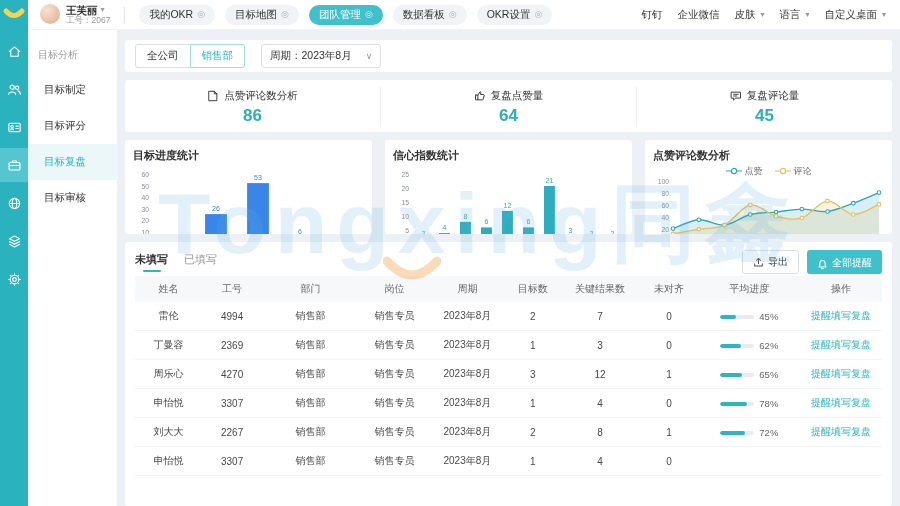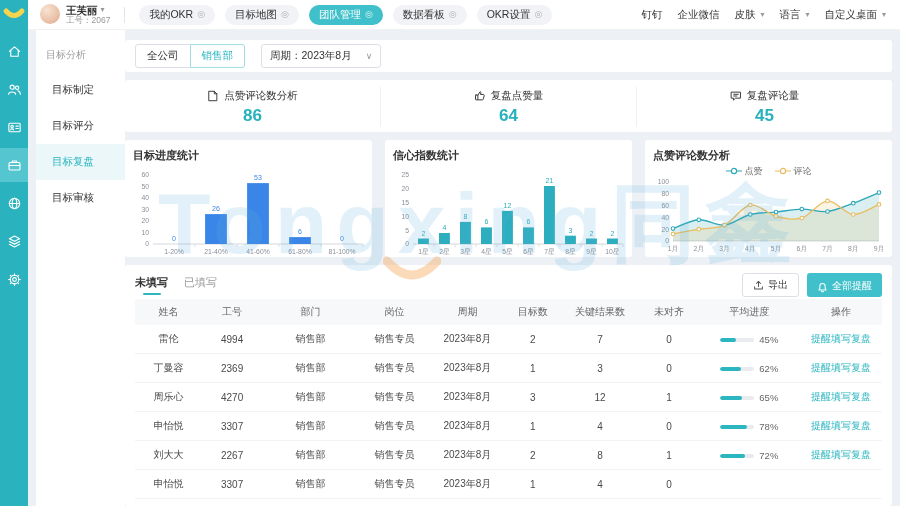--- a/index.html
+++ b/index.html
@@ -24,21 +24,21 @@
   .vdiv{width:1px;height:16px;background:#e5e5e5;margin:0 14px}
   .navtabs{display:flex;gap:10px;align-items:center}
   .pill{display:flex;align-items:center;gap:4px;background:#F1F3F6;border-radius:11px;padding:3px 10px;font-size:10.5px;color:#333;cursor:pointer;white-space:nowrap}
   .pill .ticon{font-size:9px;color:#b0b3b8;line-height:1}
   .pill.active{background:#3FC0CA;color:#fff}
   .pill.active .ticon{color:#dff6f8}
   .toplinks{margin-left:auto;display:flex;gap:15px;align-items:center;font-size:10.5px;color:#333}
   .tlink{cursor:pointer;display:flex;align-items:center;gap:2px;white-space:nowrap}
 
   
-  .subside{position:absolute;left:36px;top:30px;bottom:0;width:89px;background:#fff;z-index:10;padding-top:12px}
+  .subside{position:absolute;left:28px;top:30px;bottom:0;width:89px;background:#fff;z-index:10;padding-top:12px}
   .side-title{color:#999;font-size:10px;padding:6px 10px 10px}
   .smenu-item{font-size:10.5px;color:#333;padding:11px 0 11px 16px;cursor:pointer}
   .smenu-item.active{color:#2BB6C0;background:#EBF7F8}
 
   
   .main{position:absolute;left:115px;top:30px;right:0;bottom:0;padding:10px 8px 0 10px;display:flex;flex-direction:column}
   .card{background:#fff;border-radius:3px}
   .filterbar{height:32px;display:flex;align-items:center;padding:0 10px;margin-bottom:8px;flex:none}
   .segs{display:flex}
   .seg{padding:4px 11px;border:1px solid #DCDFE6;font-size:10.5px;color:#333;cursor:pointer;background:#fff}
@@ -48,21 +48,21 @@
   .dropdown{margin-left:16px;border:1px solid #DCDFE6;border-radius:3px;padding:4px 8px;font-size:10.5px;color:#333;display:flex;align-items:center;justify-content:space-between;min-width:118px;cursor:pointer}
   .dd-caret{color:#999;font-size:9px;margin-left:14px}
 
   .stats{height:52px;display:flex;align-items:stretch;margin-bottom:8px;flex:none;padding:7px 0 5px}
   .stat{flex:1;display:flex;flex-direction:column;align-items:center;justify-content:center;gap:3px}
   .stat+.stat{border-left:1px solid #f0f0f0}
   .stat-label{display:flex;align-items:center;gap:5px;font-size:10.5px;color:#333}
   .stat-value{font-size:17px;font-weight:bold;color:#26B2BC}
   .si{width:12px;height:12px;stroke:#333;fill:none;stroke-width:1.1;stroke-linecap:round;stroke-linejoin:round}
 
-  .chartsrow{display:flex;gap:13px;height:117px;margin-bottom:8px;flex:none}
+  .chartsrow{display:flex;gap:13px;height:94px;margin-bottom:8px;flex:none}
   .chartcard{flex:1;padding:8px 8px 2px;overflow:hidden}
   .ctitle{font-size:11px;font-weight:bold;color:#333;margin-bottom:2px}
   .legendrow{display:flex;justify-content:center;gap:12px;align-items:center;height:12px}
   .lgitem{display:inline-flex;align-items:center;gap:3px;color:#666;font-size:9px;cursor:pointer}
   svg.chart{display:block}
   text.ax{font-size:6.8px;fill:#8a8f99}
   text.vl{font-size:7px}
 
   .tablecard{flex:1;padding:6px 10px 0;display:flex;flex-direction:column;overflow:hidden}
   .tabrow{display:flex;align-items:center;height:28px;flex:none}

